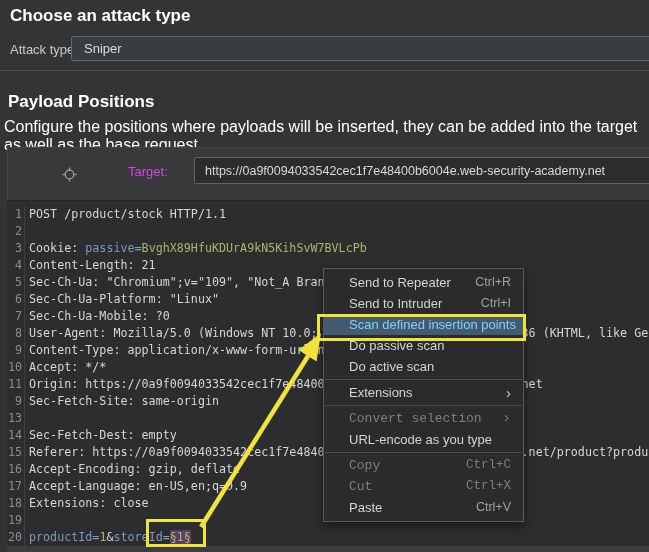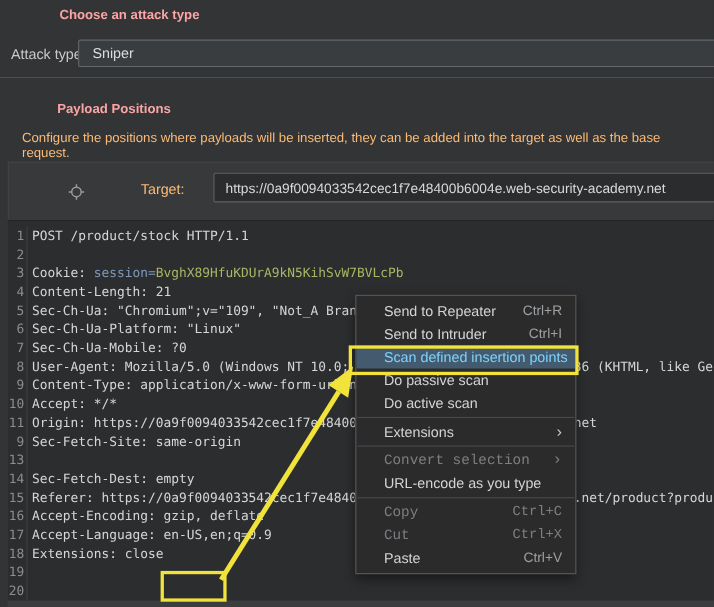--- a/index.html
+++ b/index.html
@@ -3,33 +3,33 @@
 <meta charset="utf-8">
 <style>
   :root{
     --yellow:#F2E33B; --hl:#445A6F; --blue:#7E9ABD; --green:#A9B664; --purple:#5A3E63;
   }
   *{box-sizing:border-box;}
   html,body{margin:0;padding:0;}
   body{width:649px;height:552px;position:relative;overflow:hidden;background:#323436;
        font-family:"Liberation Sans",sans-serif;color:#D6D7D8;}
   .abs{position:absolute;}
-  .section-title{font-weight:bold;font-size:12px;color:#fca5a5;margin-left:44px;}
+  .section-title{font-weight:bold;font-size:17px;color:#ffffff;}
   #attack-title{left:10px;top:6px;}
   #attack-label{left:10px;top:42px;font-size:13px;color:#C9CACB;}
   #attack-select{left:71px;top:36px;right:-2px;height:25px;background:#3A3D40;
     border:1px solid #64676B;border-radius:2px;line-height:23px;padding-left:12px;
     font-size:13px;color:#DBDCDD;}
   #divider1{left:0;right:0;top:70px;height:1px;background:#4B4D4F;}
   #payload-title{left:8px;top:92px;}
-  #payload-desc{left:20px;top:118px;right:8px;font-size:12px;color:#fdba74;}
+  #payload-desc{left:4px;top:118px;right:8px;font-size:16px;color:#ffffff;}
   #panel{left:7px;top:147px;width:642px;height:405px;background:#37393B;
     border:1px solid #424446;border-right:none;border-bottom:none;}
   #target-icon{left:62px;top:167px;width:15px;height:15px;}
-  #target-label{left:128px;top:164px;font-size:13px;color:#fdba74;}
+  #target-label{left:128px;top:164px;font-size:13px;color:#d946ef;}
   #target-input{left:194px;top:157px;width:460px;height:27px;background:#2A2C2E;
     border:1px solid #5F6265;border-radius:2px;color:#D8D9DA;font-size:12.5px;
     padding:0 10px;font-family:"Liberation Sans",sans-serif;outline:none;}
   #editor{left:7px;top:200px;width:642px;height:346px;background:#2C2D2F;
     border-top:1px solid #242526;overflow:hidden;padding-top:5px;
     font-family:"DejaVu Sans Mono",monospace;font-size:11.7px;line-height:17px;}
   .ed-row{display:flex;height:17px;white-space:pre;}
   .ed-num{flex:none;width:18px;padding-right:2px;text-align:right;color:#8B8D8F;
     border-right:1px solid #3E4042;margin-right:4px;}
   .ed-code{flex:none;white-space:pre;}
@@ -74,38 +74,38 @@
   <line x1="8" y1="12.4" x2="8" y2="15.5" stroke="#9a9c9e" stroke-width="1.4"></line>
   <line x1="0.5" y1="8" x2="3.6" y2="8" stroke="#9a9c9e" stroke-width="1.4"></line>
   <line x1="12.4" y1="8" x2="15.5" y2="8" stroke="#9a9c9e" stroke-width="1.4"></line>
 </svg>
 <div class="abs" id="target-label">Target:</div>
 <input class="abs" id="target-input" readonly="" value="https://0a9f0094033542cec1f7e48400b6004e.web-security-academy.net" style="">
 
 <div class="abs" id="editor">
     <div class="ed-row"><span class="ed-num">1</span><span class="ed-code"><span class="seg-plain">POST /product/stock HTTP/1.1</span></span></div>
     <div class="ed-row"><span class="ed-num">2</span></div>
-    <div class="ed-row"><span class="ed-num">3</span><span class="ed-code"><span class="seg-plain">Cookie: </span><span class="seg-name">session=</span><span class="seg-value">BvghX89HfuKDUrA9kN5KihSvW7BVLcPb</span></span></div>
+    <div class="ed-row"><span class="ed-num">3</span><span class="ed-code"><span class="seg-plain">Cookie: </span><span class="seg-name">passive=</span><span class="seg-value">BvghX89HfuKDUrA9kN5KihSvW7BVLcPb</span></span></div>
     <div class="ed-row"><span class="ed-num">4</span><span class="ed-code"><span class="seg-plain">Content-Length: 21</span></span></div>
     <div class="ed-row"><span class="ed-num">5</span><span class="ed-code"><span class="seg-plain">Sec-Ch-Ua: "Chromium";v="109", "Not_A Brand";v="24"</span></span></div>
     <div class="ed-row"><span class="ed-num">6</span><span class="ed-code"><span class="seg-plain">Sec-Ch-Ua-Platform: "Linux"</span></span></div>
     <div class="ed-row"><span class="ed-num">7</span><span class="ed-code"><span class="seg-plain">Sec-Ch-Ua-Mobile: ?0</span></span></div>
     <div class="ed-row"><span class="ed-num">8</span><span class="ed-code"><span class="seg-plain">User-Agent: Mozilla/5.0 (Windows NT 10.0; Win64; x64) AppleWebKit/537.36 (KHTML, like Gecko) Chrome/109.0.0.0 Safari/537.36</span></span></div>
     <div class="ed-row"><span class="ed-num">9</span><span class="ed-code"><span class="seg-plain">Content-Type: application/x-www-form-urlencoded</span></span></div>
     <div class="ed-row"><span class="ed-num">10</span><span class="ed-code"><span class="seg-plain">Accept: */*</span></span></div>
     <div class="ed-row"><span class="ed-num">11</span><span class="ed-code"><span class="seg-plain">Origin: https://0a9f0094033542cec1f7e48400b6004e.web-security-academy.net</span></span></div>
     <div class="ed-row"><span class="ed-num">9</span><span class="ed-code"><span class="seg-plain">Sec-Fetch-Site: same-origin</span></span></div>
     <div class="ed-row"><span class="ed-num">13</span></div>
     <div class="ed-row"><span class="ed-num">14</span><span class="ed-code"><span class="seg-plain">Sec-Fetch-Dest: empty</span></span></div>
     <div class="ed-row"><span class="ed-num">15</span><span class="ed-code"><span class="seg-plain">Referer: https://0a9f0094033542cec1f7e48400b6004e.web-security-academy.net/product?productId=1</span></span></div>
     <div class="ed-row"><span class="ed-num">16</span><span class="ed-code"><span class="seg-plain">Accept-Encoding: gzip, deflate</span></span></div>
     <div class="ed-row"><span class="ed-num">17</span><span class="ed-code"><span class="seg-plain">Accept-Language: en-US,en;q=0.9</span></span></div>
     <div class="ed-row"><span class="ed-num">18</span><span class="ed-code"><span class="seg-plain">Extensions: close</span></span></div>
     <div class="ed-row"><span class="ed-num">19</span><span class="ed-code"><span class="seg-plain"></span></span></div>
-    <div class="ed-row"><span class="ed-num">20</span></div>
+    <div class="ed-row"><span class="ed-num">20</span><span class="ed-code"><span class="seg-name">productId=</span><span class="seg-value">1</span><span class="seg-plain">&amp;</span><span class="seg-name">storeId=</span><span class="seg-payload">§1§</span></span></div>
   </div>
 <div class="abs" id="bottom-strip"></div>
 
 <div class="abs" id="context-menu">
     <div class="menu-item">
       <span>Send to Repeater</span>
       <span class="mi-shortcut">Ctrl+R</span>
     </div>
     <div class="menu-item">
       <span>Send to Intruder</span>

